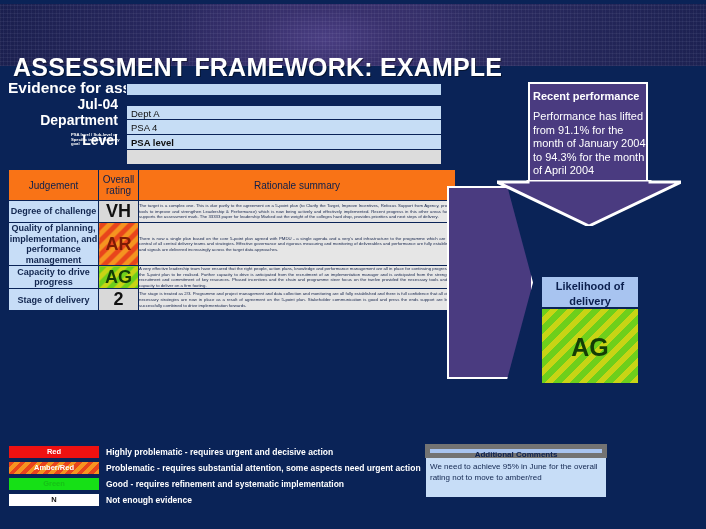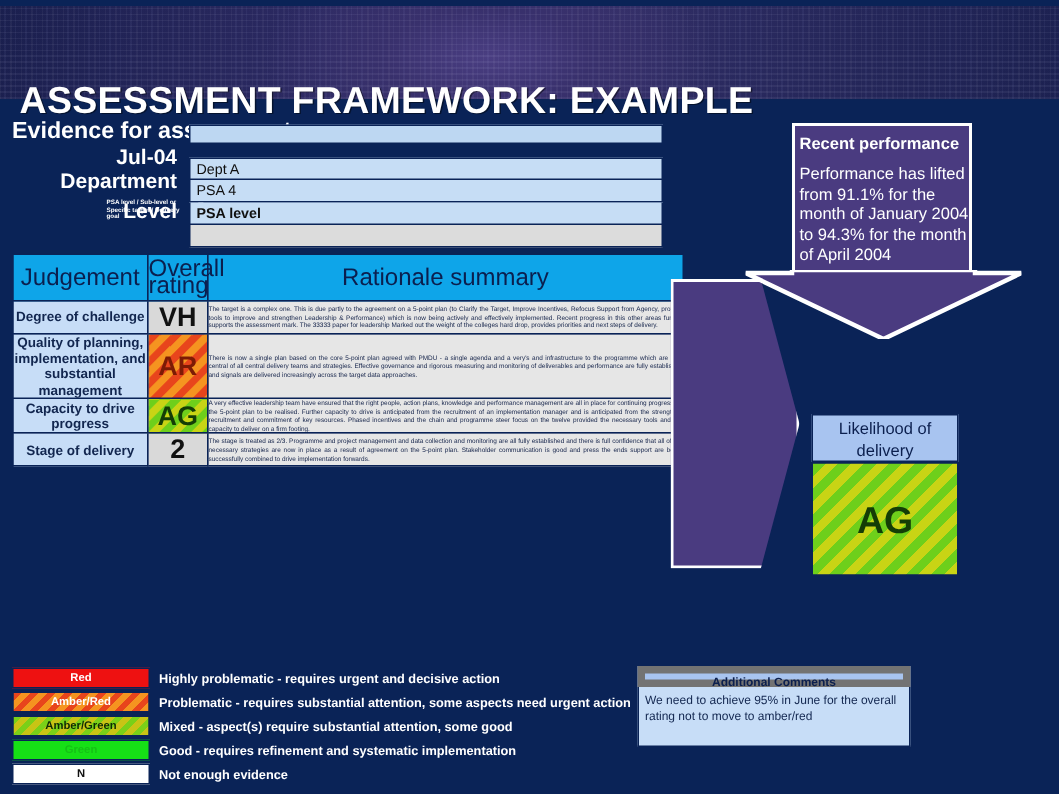--- a/index.html
+++ b/index.html
@@ -74,21 +74,21 @@
   #table{
     position:absolute;left:8px;top:169px;width:447px;
     border-collapse:collapse;table-layout:fixed;
   }
   #table td,#table th{
     border:1px solid #0a2357;
     vertical-align:middle;
     padding:0;
   }
   #table th{
-    background:#0ea5e9;color:#0b1f4e;font-size:16px;font-weight:normal;
+    background:#f97316;color:#0b1f4e;font-size:10px;font-weight:normal;
     height:30px;text-align:center;line-height:11px;
   }
   td.jud{
     background:#c7ddf7;color:#12264f;font-size:9px;font-weight:bold;
     text-align:center;line-height:10.5px;padding:2px 3px;
   }
   td.rate{
     text-align:center;font-size:18px;font-weight:bold;color:#111;
     background:#d9d9d9;
   }
@@ -129,21 +129,21 @@
     color:#ffffff;font-size:11px;line-height:13.5px;
   }
   #perf-arrow{
     position:absolute;left:497px;top:180px;width:184px;height:46px;
   }
 
   
   #likely-head{
     position:absolute;left:541px;top:276px;width:98px;height:32px;
     background:#a8c4f0;border:1px solid #0a2357;box-sizing:border-box;
-    color:#0b1f4e;font-size:11px;font-weight:normal;text-align:center;
+    color:#0b1f4e;font-size:11px;font-weight:bold;text-align:center;
     line-height:15px;padding-top:2px;
   }
   #likely-box{
     position:absolute;left:541px;top:308px;width:98px;height:76px;
     border:1px solid #0a2357;box-sizing:border-box;
     background:repeating-linear-gradient(135deg,#6ecf1b 0 6px,#c8d415 6px 12px);
     color:#143d06;font-size:25px;font-weight:bold;
     text-align:center;line-height:76px;
   }
 
@@ -210,21 +210,21 @@
       <th>Rationale summary</th>
     </tr>
   </thead>
   <tbody id="table-body">
       <tr>
         <td class="jud">Degree of challenge</td>
         <td class="rate vh">VH</td>
         <td class="rationale">The target is a complex one. This is due partly to the agreement on a 5-point plan (to Clarify the Target, Improve Incentives, Refocus Support from Agency, provide tools to improve and strengthen Leadership &amp; Performance) which is now being actively and effectively implemented. Recent progress in this other areas further supports the assessment mark. The 33333 paper for leadership Marked out the weight of the colleges hard drop, provides priorities and next steps of delivery.</td>
       </tr>
       <tr>
-        <td class="jud">Quality of planning, implementation, and substantial management</td>
+        <td class="jud">Quality of planning, implementation, and performance management</td>
         <td class="rate ar">AR</td>
         <td class="rationale">There is now a single plan based on the core 5-point plan agreed with PMDU - a single agenda and a very's and infrastructure to the programme which are also central of all central delivery teams and strategies. Effective governance and rigorous measuring and monitoring of deliverables and performance are fully established and signals are delivered increasingly across the target data approaches.</td>
       </tr>
       <tr>
         <td class="jud">Capacity to drive progress</td>
         <td class="rate ag">AG</td>
         <td class="rationale">A very effective leadership team have ensured that the right people, action plans, knowledge and performance management are all in place for continuing progress on the 5-point plan to be realised. Further capacity to drive is anticipated from the recruitment of an implementation manager and is anticipated from the strengthen recruitment and commitment of key resources. Phased incentives and the chain and programme steer focus on the twelve provided the necessary tools and put capacity to deliver on a firm footing.</td>
       </tr>
       <tr>
         <td class="jud">Stage of delivery</td>
@@ -249,24 +249,20 @@
 <div id="legend">
     <div class="legend-row">
       <div class="swatch sw-red">Red</div>
       <div class="legend-desc">Highly problematic - requires urgent and decisive action</div>
     </div>
     <div class="legend-row">
       <div class="swatch sw-ar">Amber/Red</div>
       <div class="legend-desc">Problematic - requires substantial attention, some aspects need urgent action</div>
     </div>
     <div class="legend-row">
-      <div class="swatch sw-ag">Amber/Green</div>
-      <div class="legend-desc">Mixed - aspect(s) require substantial attention, some good</div>
-    </div>
-    <div class="legend-row">
       <div class="swatch sw-green">Green</div>
       <div class="legend-desc">Good - requires refinement and systematic implementation</div>
     </div>
     <div class="legend-row">
       <div class="swatch sw-n">N</div>
       <div class="legend-desc">Not enough evidence</div>
     </div>
   </div>
 
 <div id="addcom-head">Additional Comments</div>

